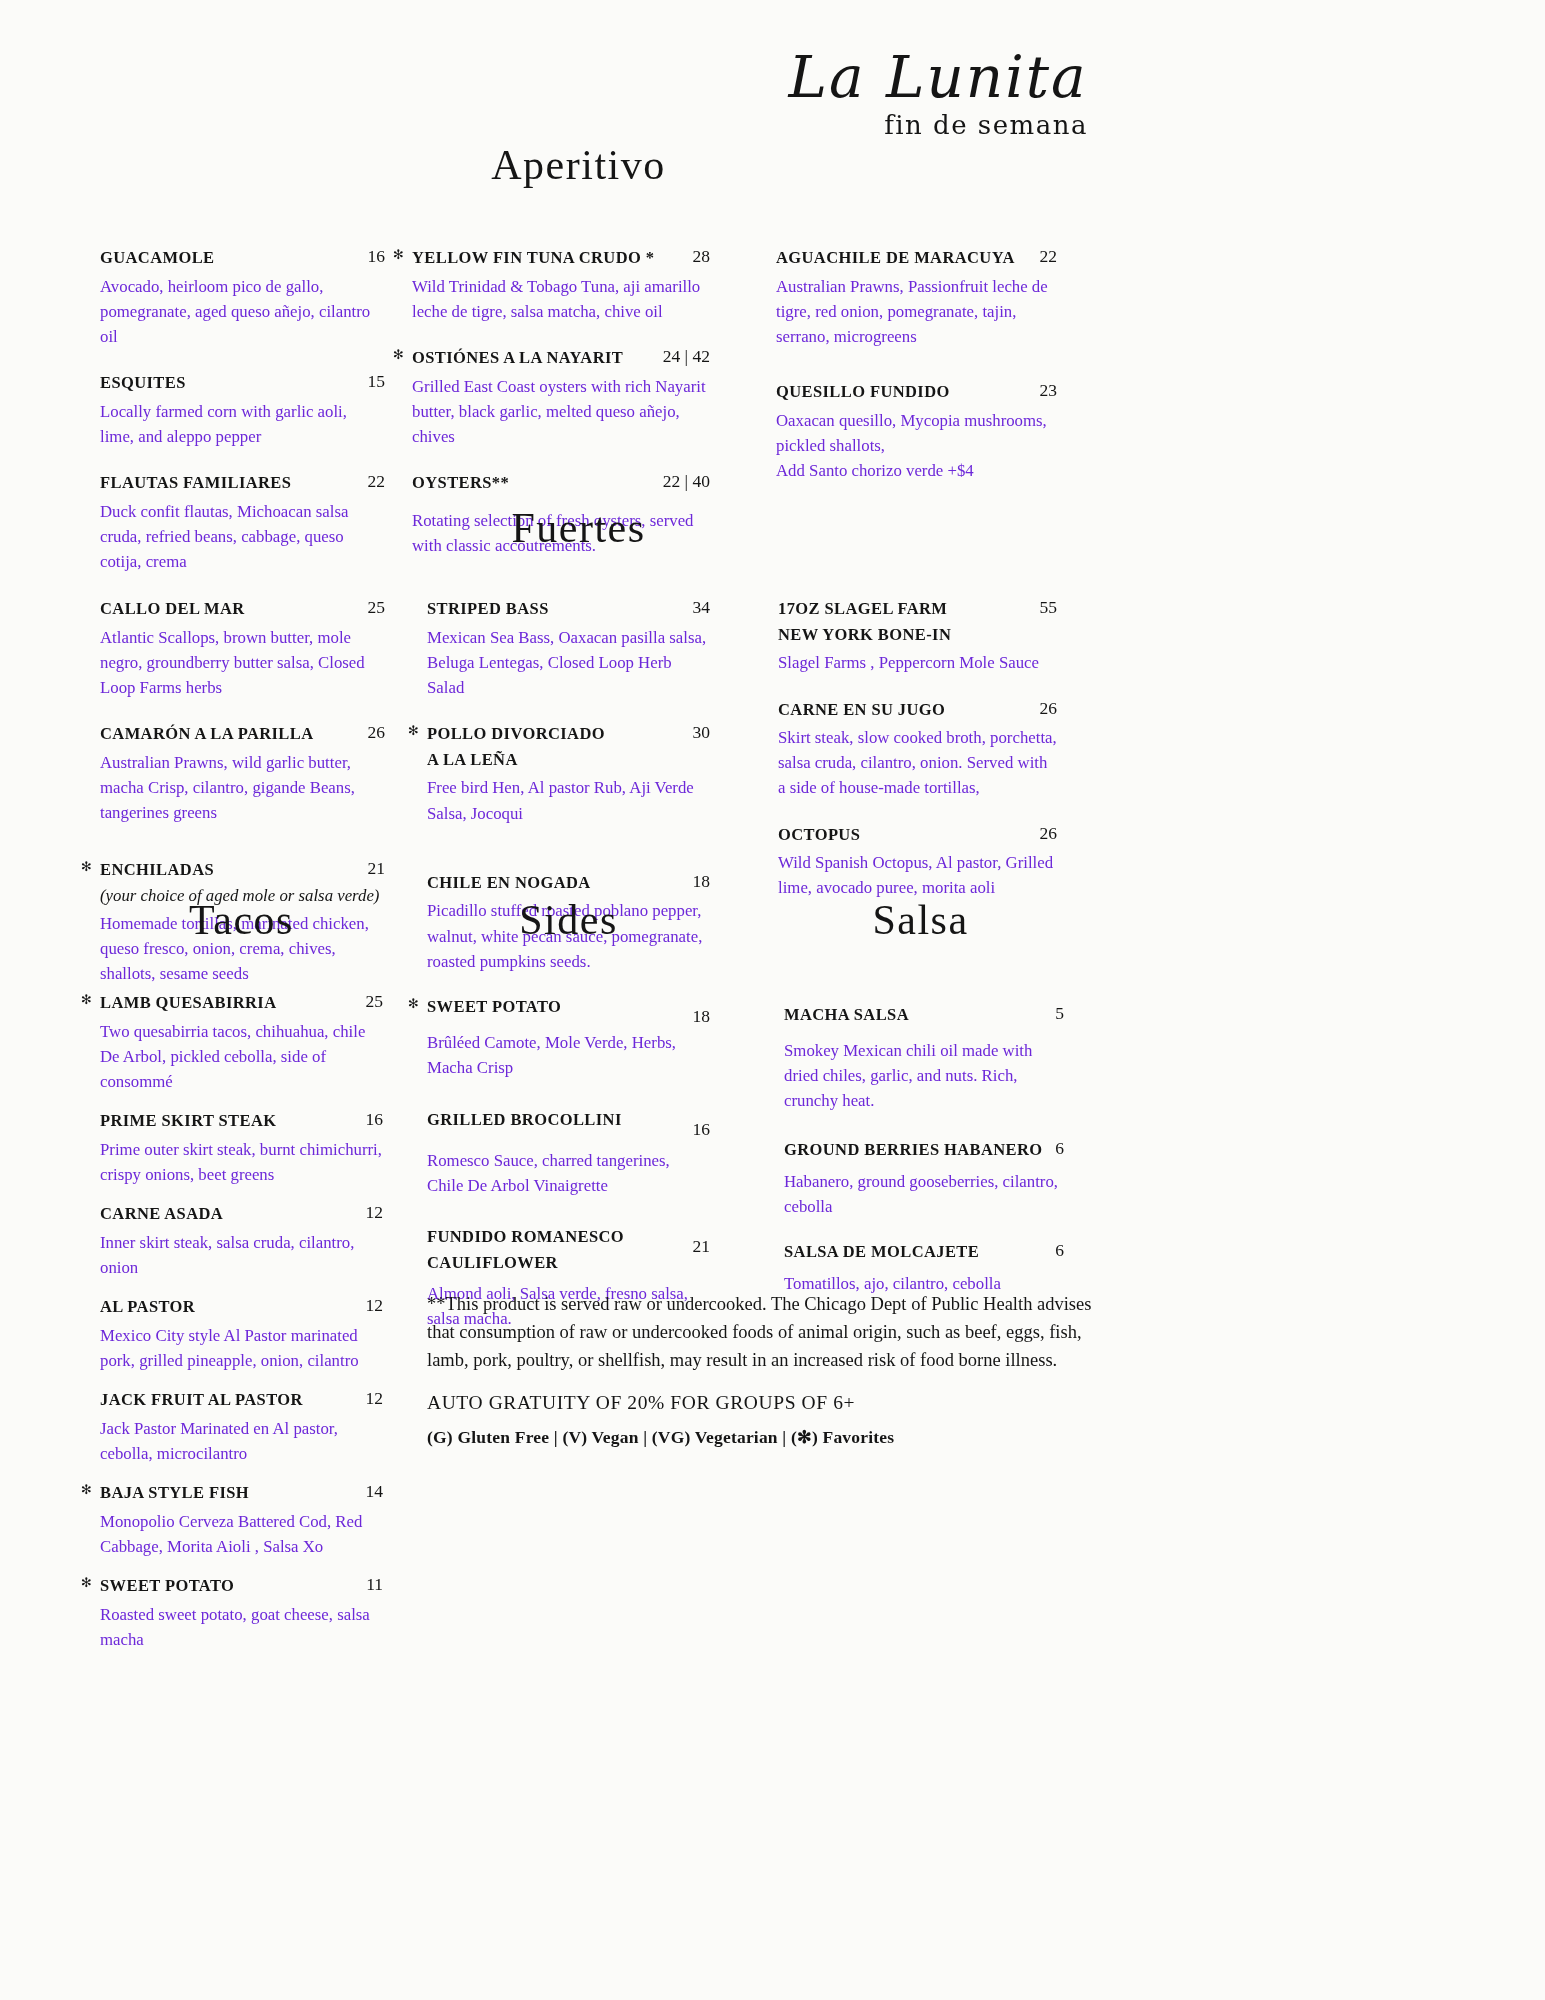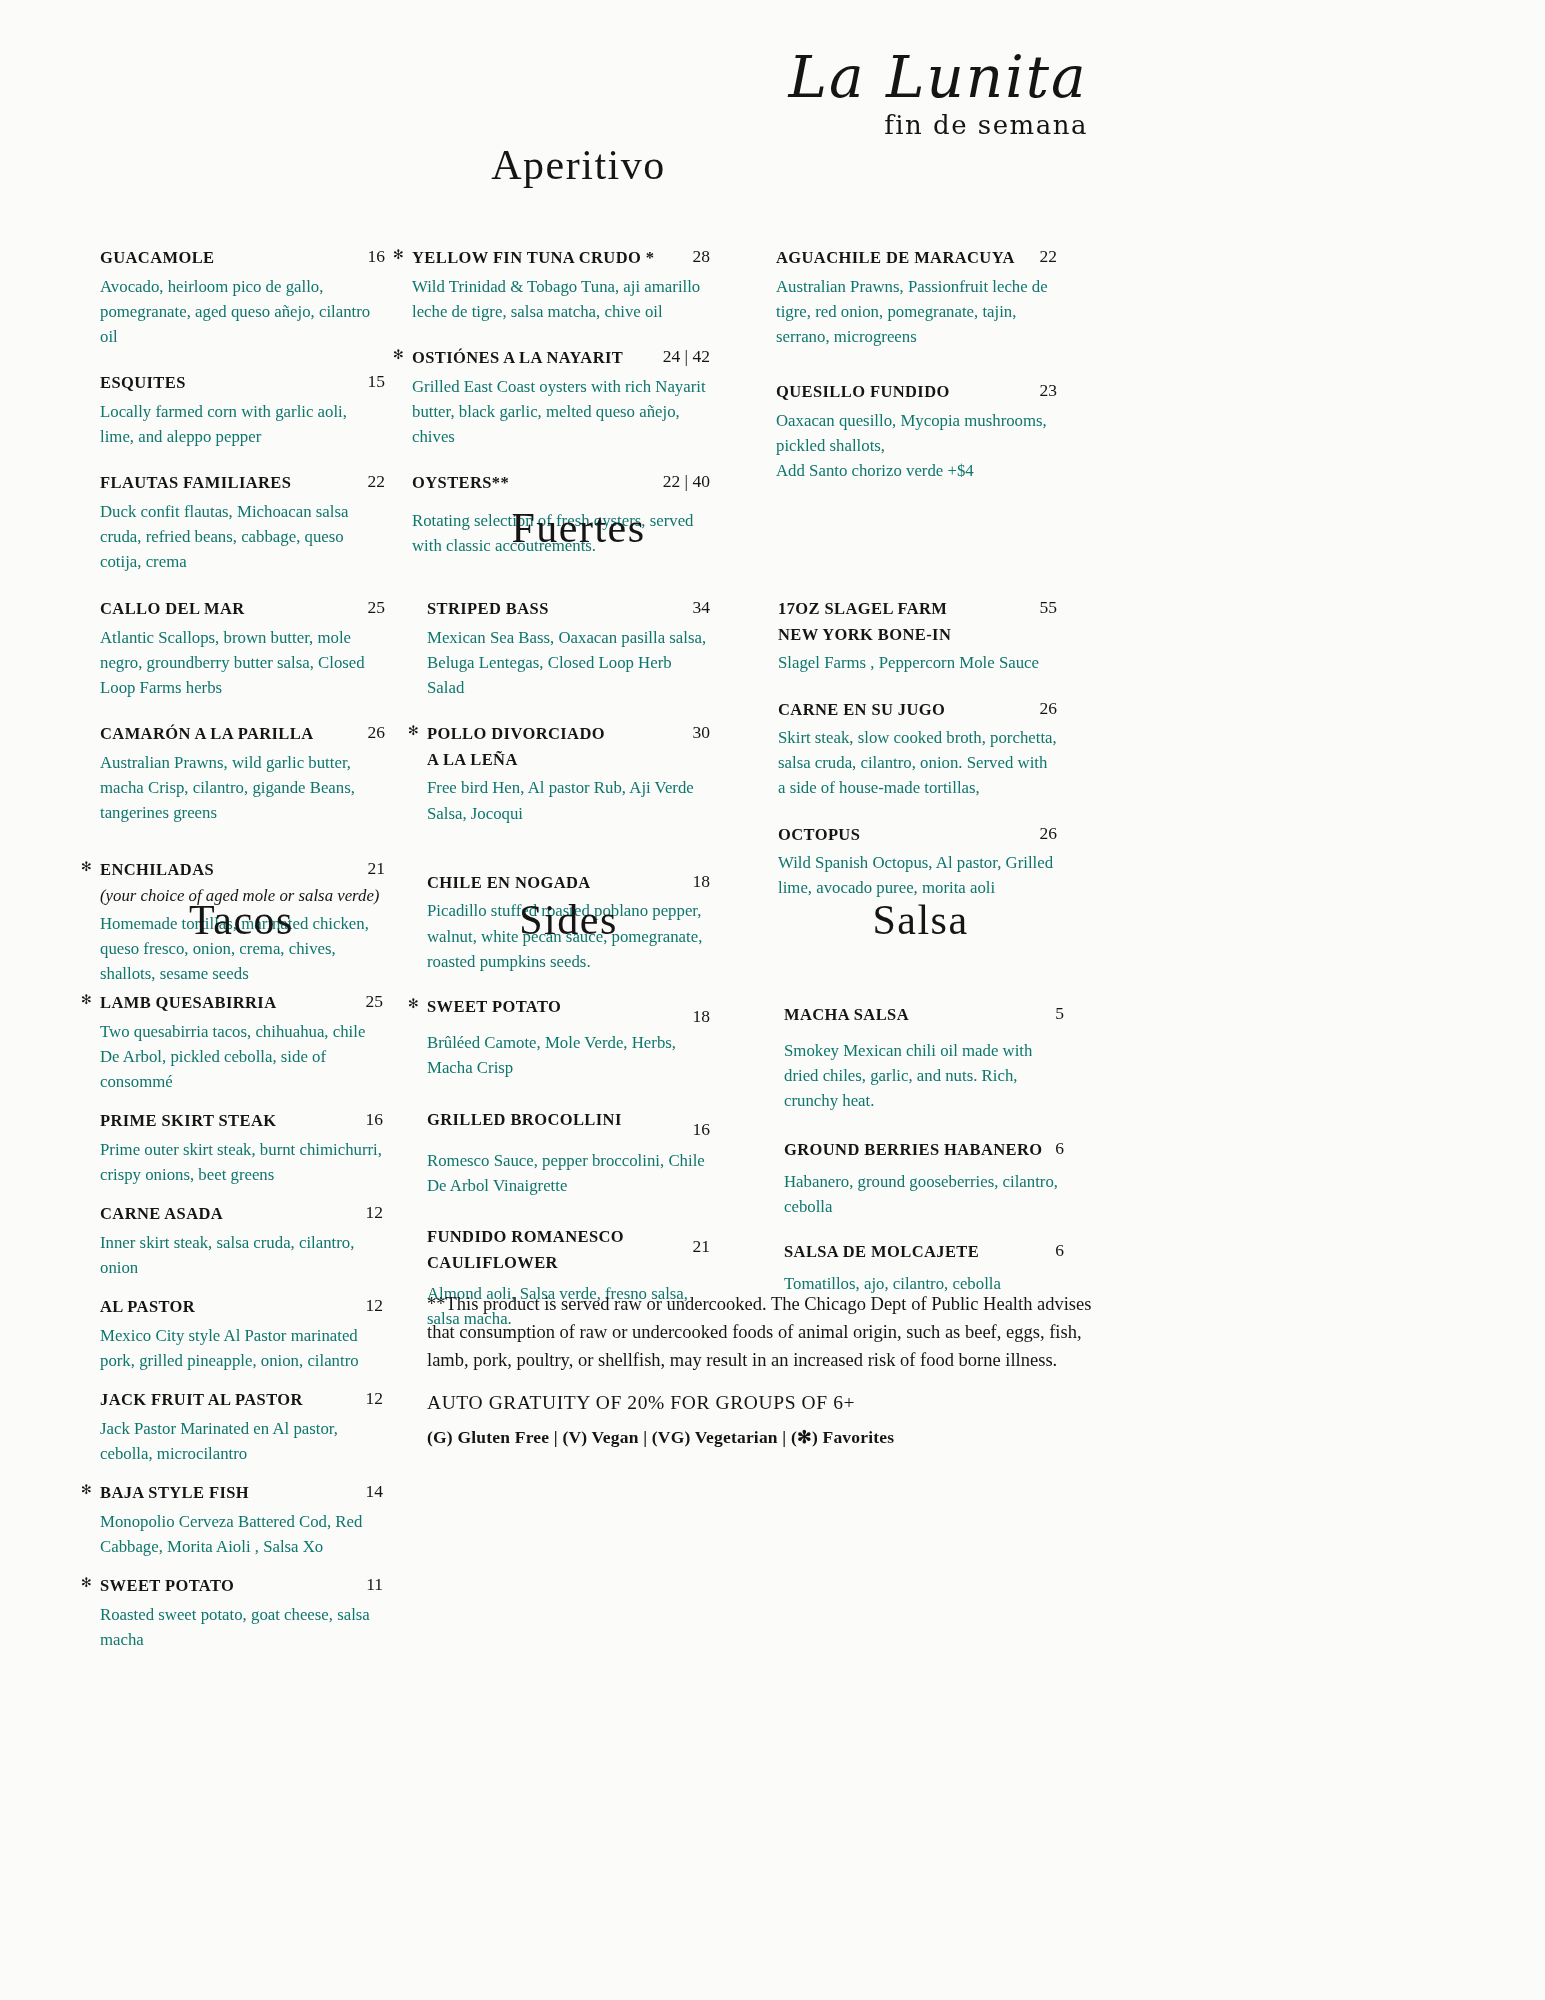--- a/index.html
+++ b/index.html
@@ -27,21 +27,21 @@
   .sec-rule { flex:1; height:0; border-top:1.6px solid #1d1d1d; margin-top:10px; }
 
   .cols { position:relative; }
   .col { position:absolute; top:0; }
 
   .item { position:relative; margin-bottom:21px; }
   .item-tight { margin-bottom:14px; }
   .item-head { display:flex; justify-content:space-between; align-items:flex-start; gap:12px; }
   .item-name { font-size:16.5px; font-weight:700; letter-spacing:0.4px; line-height:1.55; }
   .item-price { font-size:17.5px; font-weight:400; white-space:nowrap; padding-top:1px; }
-  .item-desc { font-size:16.8px; line-height:1.5; margin-top:3px; color:#0f766e; }
+  .item-desc { font-size:16.8px; line-height:1.5; margin-top:3px; color:#6d28d9; }
   .item-note { font-size:16.8px; font-style:italic; line-height:1.4; margin-top:1px; }
   .star {
     position:absolute; left:-19px; top:3px;
     font-family:"DejaVu Sans", sans-serif; font-size:13px; line-height:1;
   }
 
   
   .footer { position:absolute; left:427px; top:1290px; width:676px; }
   .disclaimer { font-size:18.5px; line-height:1.52; }
   .gratuity { margin-top:18px; font-size:19.5px; letter-spacing:0.6px; }
@@ -285,21 +285,21 @@
             <span class="item-name">SWEET POTATO</span>
             <span class="item-price" style="padding-top:12px;">18</span>
           </div>
         <div class="item-desc">Brûléed Camote, Mole Verde, Herbs, Macha Crisp</div>
       </div>
       <div class="item" style="margin-bottom:26px;">
         <div class="item-head">
             <span class="item-name">GRILLED BROCOLLINI</span>
             <span class="item-price" style="padding-top:12px;">16</span>
           </div>
-        <div class="item-desc" style="margin-top:8px;">Romesco Sauce, pepper broccolini, Chile De Arbol Vinaigrette</div>
+        <div class="item-desc" style="margin-top:8px;">Romesco Sauce, charred tangerines, Chile De Arbol Vinaigrette</div>
       </div>
       <div class="item">
         <div class="item-head">
             <span class="item-name" style="max-width:200px;">FUNDIDO ROMANESCO CAULIFLOWER</span>
             <span class="item-price" style="padding-top:12px;">21</span>
           </div>
         <div class="item-desc" style="margin-top:6px;">Almond aoli, Salsa verde, fresno salsa, salsa macha.</div>
       </div>
     </div>
   </div>

